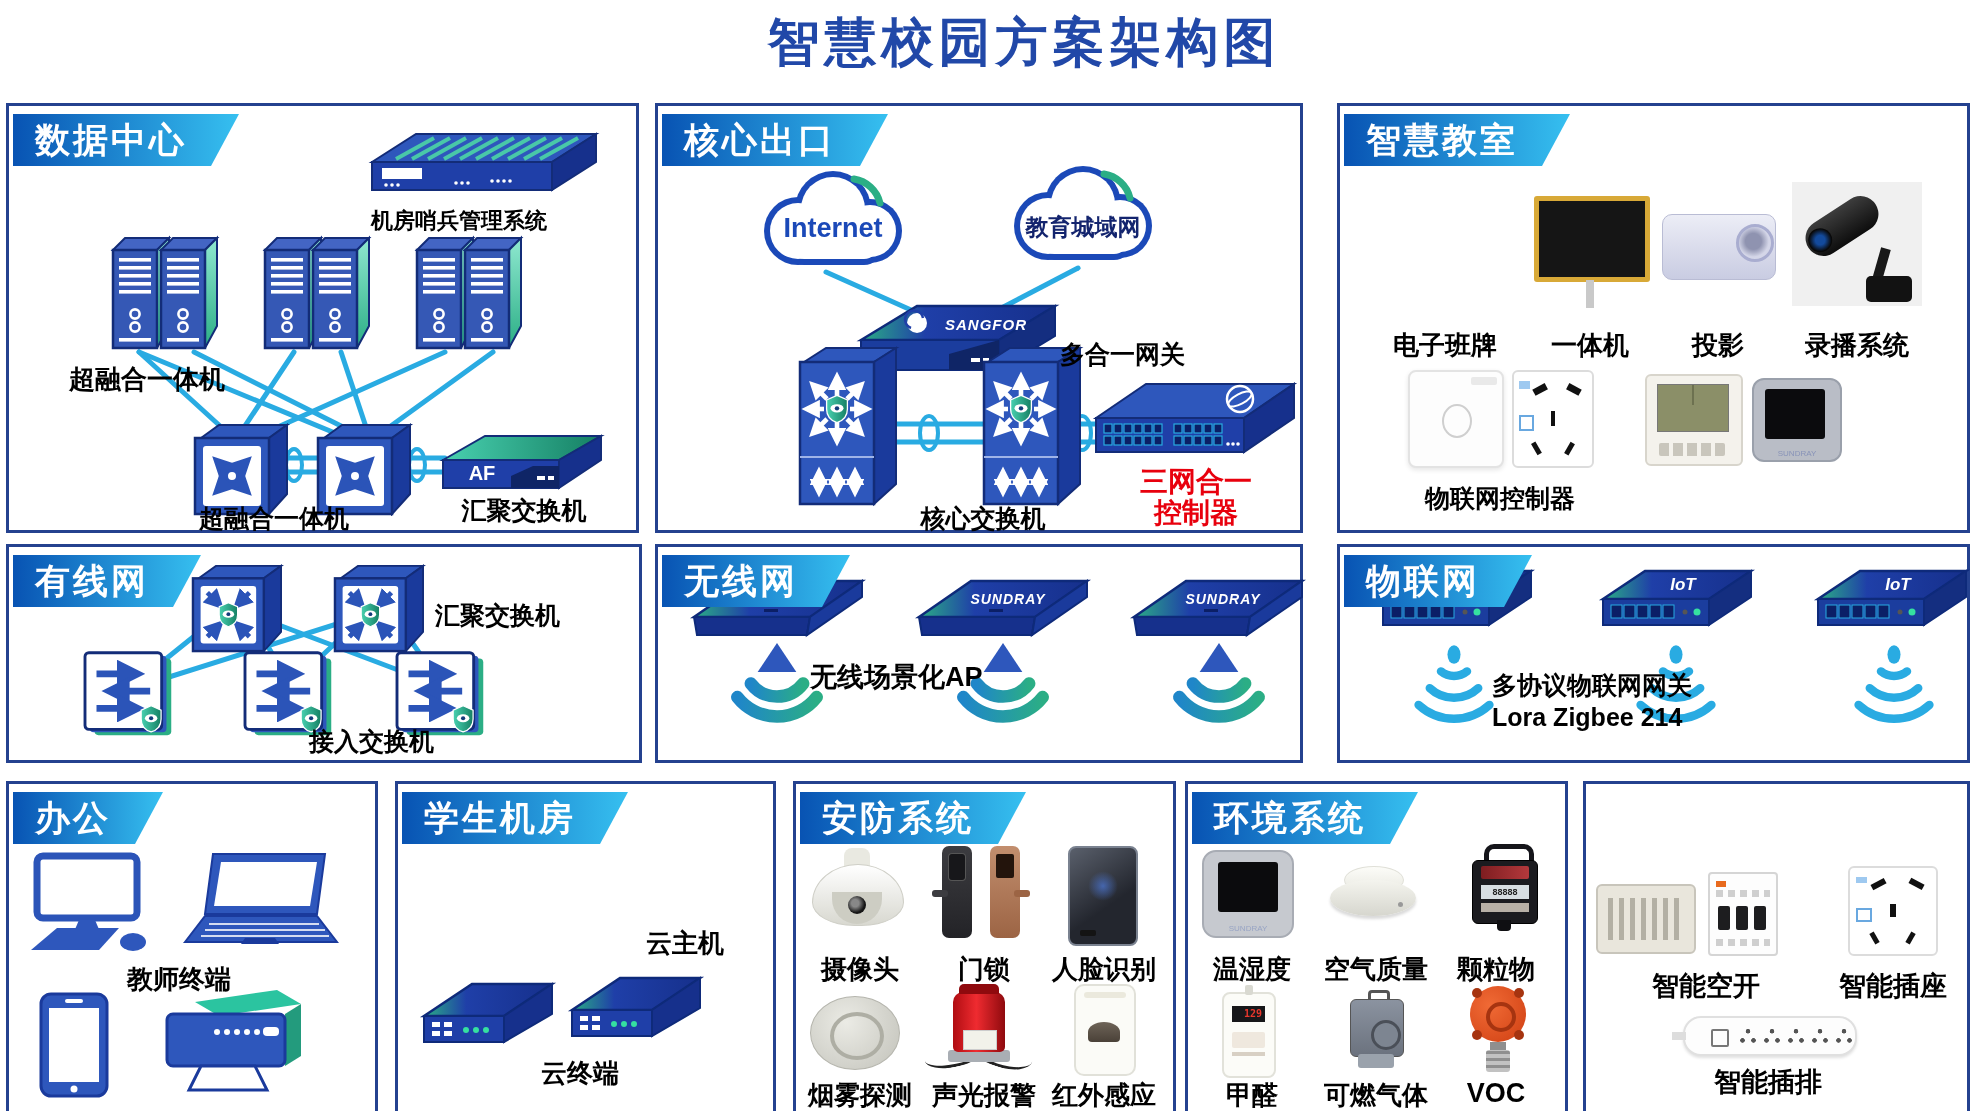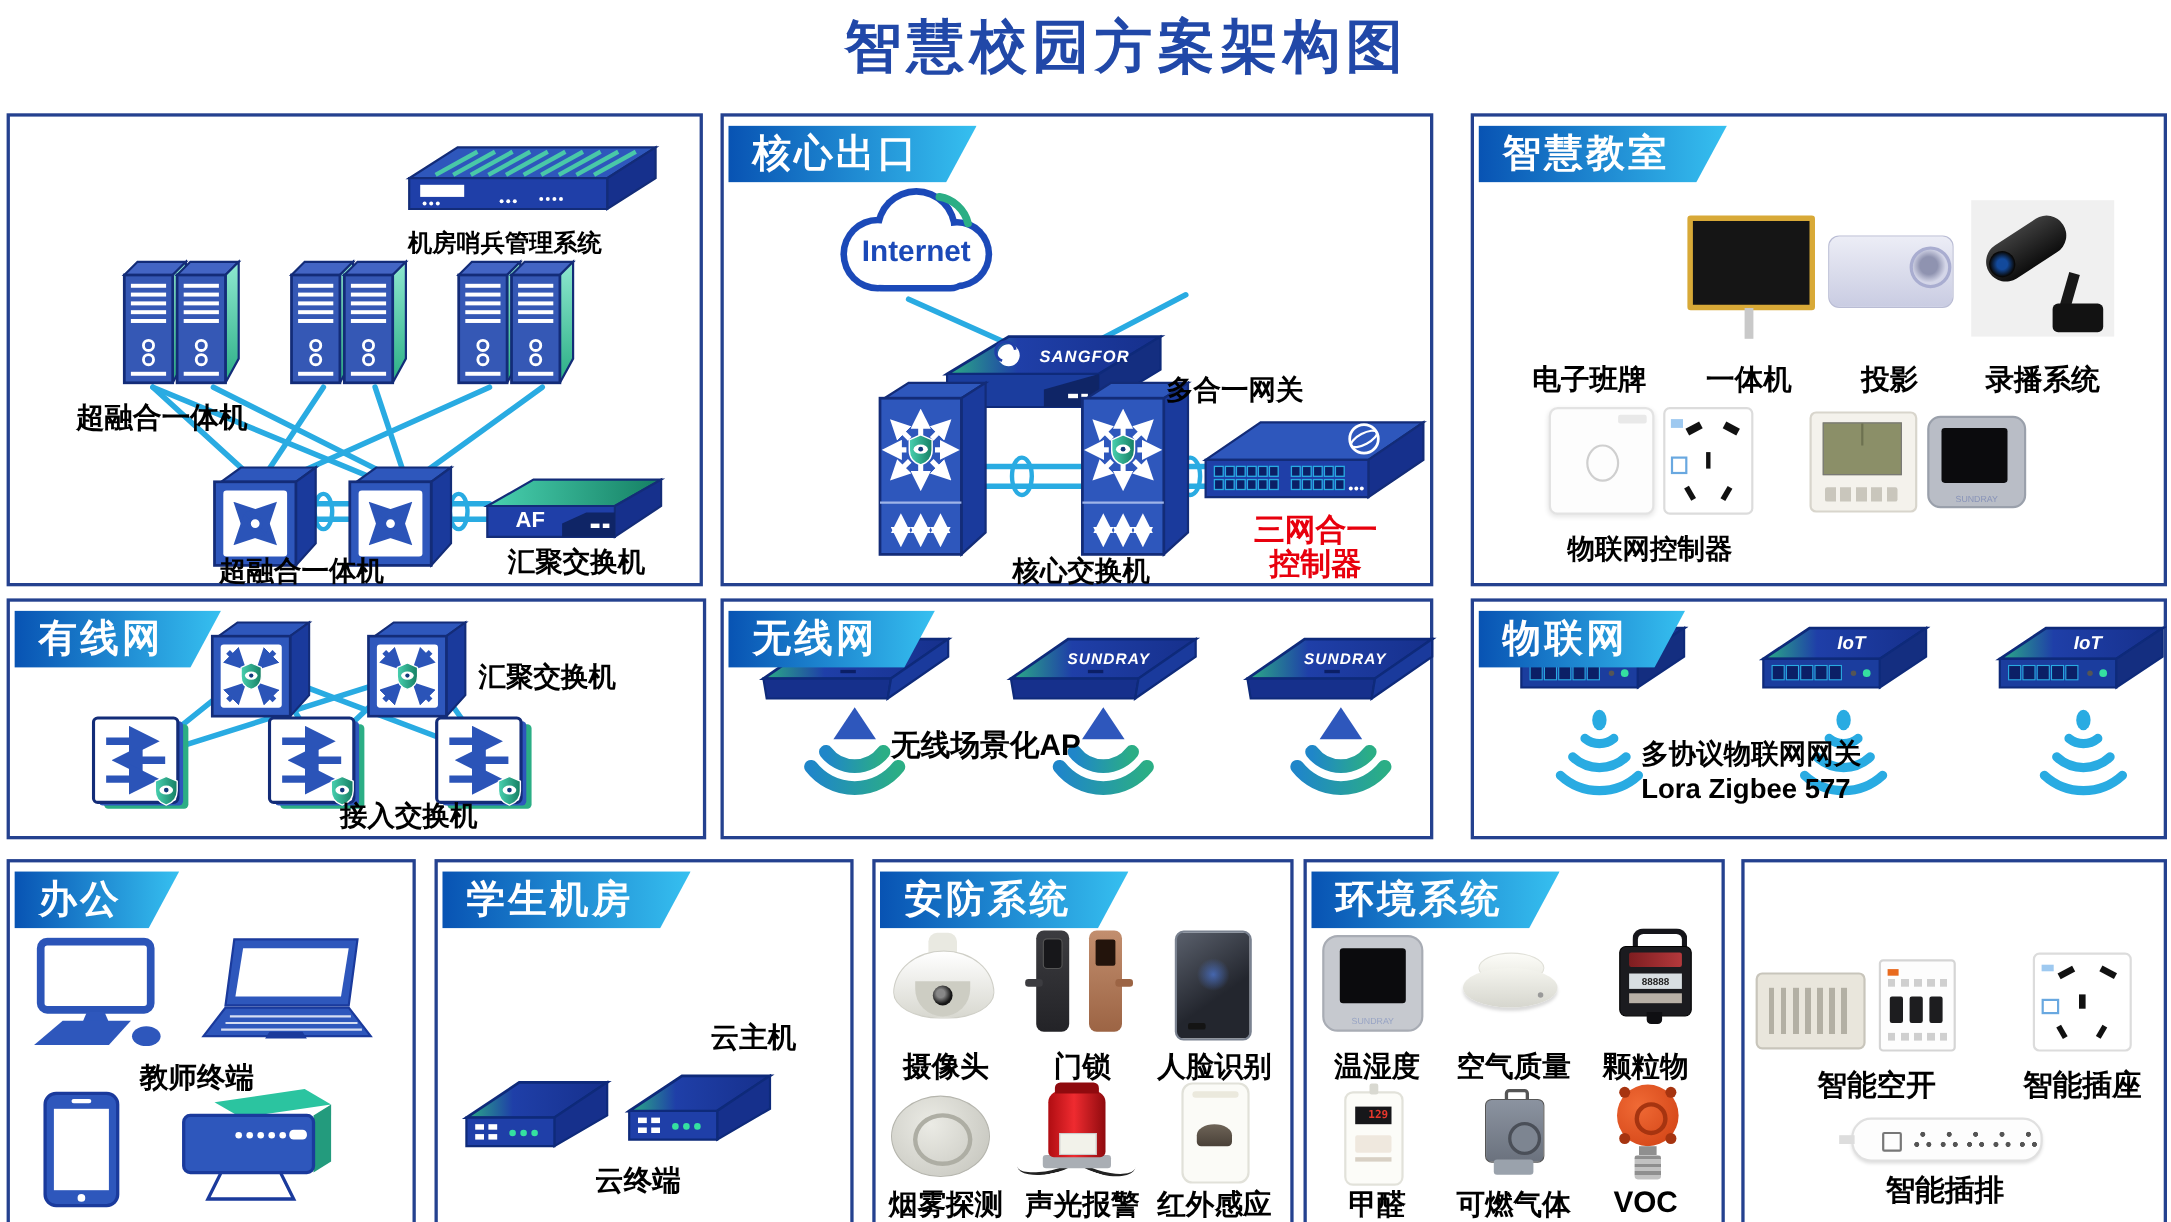--- a/index.html
+++ b/index.html
@@ -452,20 +452,21 @@
     <rect x="104" y="41" width="16" height="9" rx="4" fill="#fff"></rect>
     <polygon points="42,80 96,80 108,104 30,104" fill="#fff" stroke="#1A3A9C" stroke-width="3"></polygon>
   </symbol>
 </defs>
 </svg>
 
 <div class="canvas">
   <div class="main-title">智慧校园方案架构图</div>
 
   <div class="panel" id="p-dc" style="left:6px;top:103px;width:627px;height:424px">
+    <div class="banner">数据中心</div>
     <svg class="wires" width="627" height="424" viewBox="0 0 627 424">
       <line x1="130" y1="246" x2="222" y2="330"></line>
         <line x1="130" y1="246" x2="338" y2="332"></line>
       <line x1="185" y1="246" x2="352" y2="330"></line>
         <line x1="285" y1="246" x2="228" y2="332"></line>
       <line x1="332" y1="246" x2="360" y2="330"></line>
         <line x1="436" y1="246" x2="240" y2="334"></line>
       <line x1="484" y1="246" x2="368" y2="330"></line>
       <line x1="258" y1="352" x2="312" y2="352"></line>
         <line x1="258" y1="366" x2="312" y2="366"></line>
@@ -517,20 +518,26 @@
       <line x1="400" y1="318" x2="450" y2="318"></line>
         <line x1="400" y1="336" x2="450" y2="336"></line>
         <ellipse cx="424" cy="327" rx="9" ry="17"></ellipse>
     </svg>
     <div class="dev" style="left:80px;top:55px">
       <svg width="190" height="120">
           <use href="#sym-cloud" width="190" height="120"></use>
         </svg>
       <span class="brandtxt" style="left:20px;top:52px;width:150px;font-size:27px;color:#1B49B8;font-style:normal">Internet</span>
     </div>
+    <div class="dev" style="left:330px;top:50px">
+      <svg width="190" height="120">
+          <use href="#sym-cloud" width="190" height="120"></use>
+        </svg>
+      <span class="brandtxt" style="left:15px;top:56px;width:160px;font-size:23px;color:#13246E;font-style:normal">教育城域网</span>
+    </div>
     <div class="dev" style="left:195px;top:190px">
       <svg width="210" height="92">
           <use href="#sym-sangfor" width="210" height="92"></use>
         </svg>
       <span class="brandtxt" style="left:78px;top:20px;width:110px;font-size:15px;letter-spacing:1px">SANGFOR</span>
     </div>
     <div class="lbl" style="left:402px;top:232px;font-size:25px">多合一网关</div>
     <div class="dev" style="left:138px;top:238px"><svg width="104" height="164">
           <use href="#sym-coresw" width="104" height="164"></use>
         </svg></div>
@@ -679,21 +686,21 @@
     <div class="dev" style="left:58px;top:96px"><svg width="112" height="94">
           <use href="#sym-wifidown" width="112" height="94"></use>
         </svg></div>
     <div class="dev" style="left:280px;top:96px"><svg width="112" height="94">
           <use href="#sym-wifidown" width="112" height="94"></use>
         </svg></div>
     <div class="dev" style="left:498px;top:96px"><svg width="112" height="94">
           <use href="#sym-wifidown" width="112" height="94"></use>
         </svg></div>
     <div class="lbl" style="left:152px;top:122px;font-size:25px">多协议物联网网关</div>
-    <div class="lbl" style="left:152px;top:156px;font-size:25px">Lora  Zigbee 577</div>
+    <div class="lbl" style="left:152px;top:156px;font-size:25px">Lora  Zigbee 214</div>
   </div>
 
   <div class="panel" id="p-office" style="left:6px;top:781px;width:366px;height:327px">
     <div class="banner">办公</div>
     <div class="dev" style="left:18px;top:68px"><svg width="130" height="104">
           <use href="#sym-desktop" width="130" height="104"></use>
         </svg></div>
     <div class="dev" style="left:170px;top:66px"><svg width="160" height="104">
           <use href="#sym-laptop" width="160" height="104"></use>
         </svg></div>

